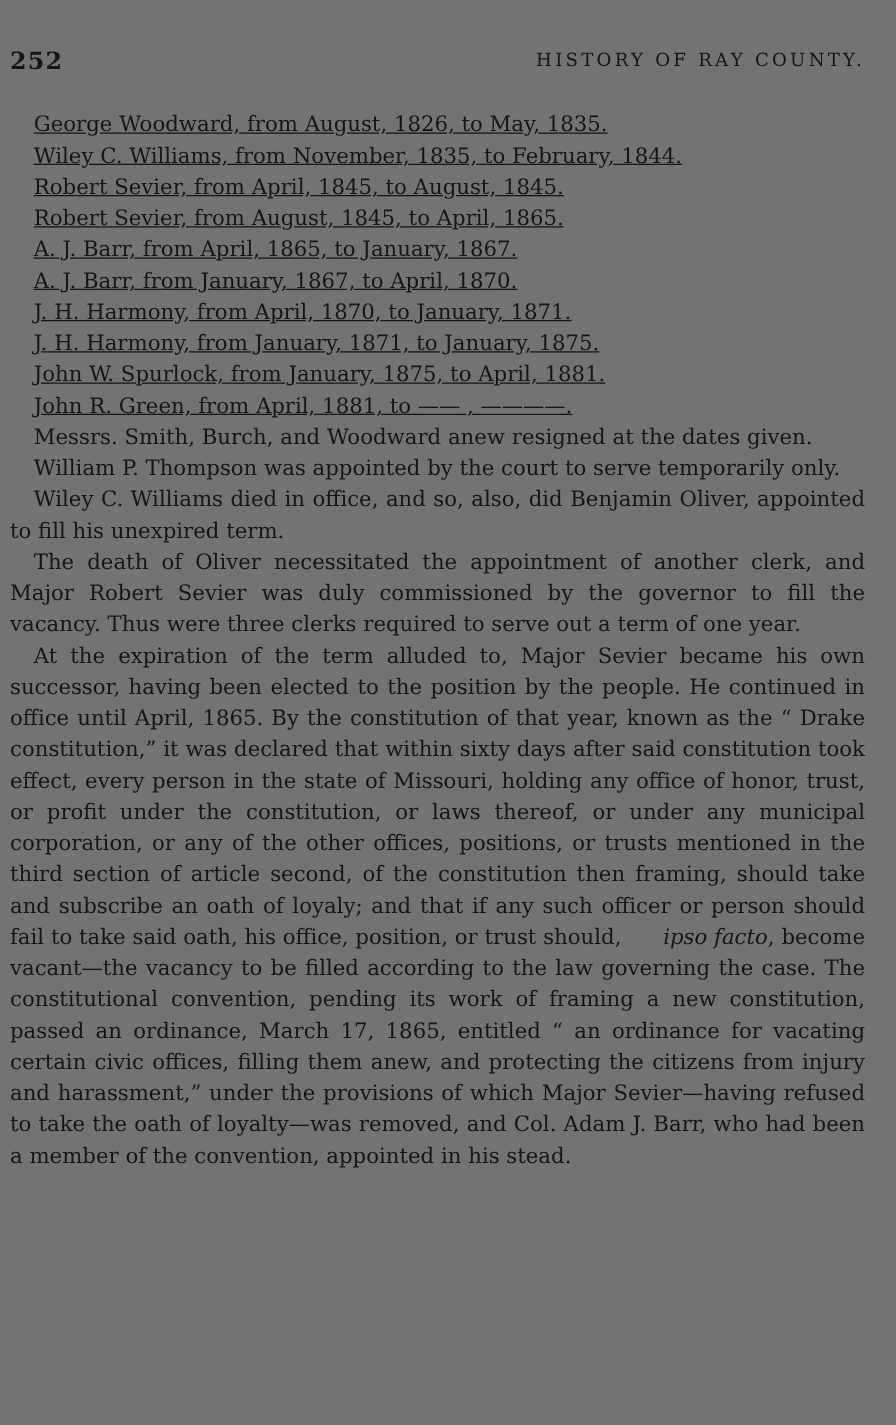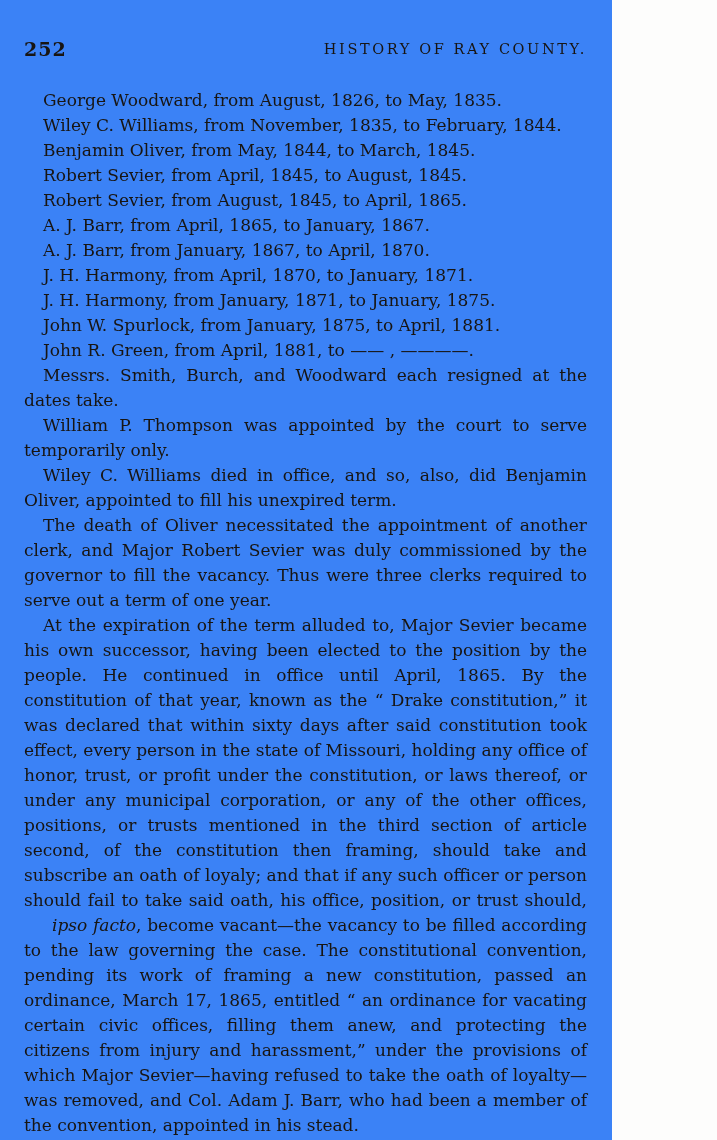--- a/index.html
+++ b/index.html
@@ -4,24 +4,24 @@
 <style>
   * { margin: 0; padding: 0; box-sizing: border-box; }
   html, body { width: 717px; height: 1140px; }
   body {
     background: #fdfdfc;
     color: #181512;
     font-family: "DejaVu Serif", "Liberation Serif", serif;
     overflow: hidden;
   }
   .page {
-    width: 612px;
+    width: 717px;
     height: 1140px;
-    padding: 38px 25px 0 24px;
-    background: #3b82f6;
+    padding: 38px 25px 0 8px;
+    background: #737373;
   }
   .running-head {
     position: relative;
     height: 24px;
     margin-bottom: 26px;
   }
   .page-num {
     position: absolute;
     left: 0; top: 0;
     font-size: 19px;
@@ -37,20 +37,21 @@
     letter-spacing: 2.6px;
     white-space: nowrap;
   }
   .body-text {
     font-size: 17px;
     line-height: 25px;
   }
   .entry {
     text-indent: 19px;
     white-space: nowrap;
+    text-decoration: underline;
   }
   .para {
     text-indent: 19px;
     text-align: justify;
   }
   .para em { font-style: italic; margin-left: 28px; }
 </style>
 </head>
 <body>
 
@@ -59,32 +60,31 @@
   <header class="running-head">
     <span class="page-num">252</span>
     <span class="running-title">HISTORY OF RAY COUNTY.</span>
   </header>
 
   <main class="body-text">
 
     <div class="clerk-list">
       <p class="entry">George Woodward, from August, 1826, to May, 1835.</p>
       <p class="entry">Wiley C. Williams, from November, 1835, to February, 1844.</p>
-      <p class="entry">Benjamin Oliver, from May, 1844, to March, 1845.</p>
       <p class="entry">Robert Sevier, from April, 1845, to August, 1845.</p>
       <p class="entry">Robert Sevier, from August, 1845, to April, 1865.</p>
       <p class="entry">A. J. Barr, from April, 1865, to January, 1867.</p>
       <p class="entry">A. J. Barr, from January, 1867, to April, 1870.</p>
       <p class="entry">J. H. Harmony, from April, 1870, to January, 1871.</p>
       <p class="entry">J. H. Harmony, from January, 1871, to January, 1875.</p>
       <p class="entry">John W. Spurlock, from January, 1875, to April, 1881.</p>
       <p class="entry">John R. Green, from April, 1881, to —— , ————.</p>
     </div>
 
-    <p class="para">Messrs. Smith, Burch, and Woodward each resigned at the dates take.</p>
+    <p class="para">Messrs. Smith, Burch, and Woodward anew resigned at the dates given.</p>
 
     <p class="para">William P. Thompson was appointed by the court to serve temporarily only.</p>
 
     <p class="para">Wiley C. Williams died in office, and so, also, did Benjamin Oliver, appointed to fill his unexpired term.</p>
 
     <p class="para">The death of Oliver necessitated the appointment of another clerk, and Major Robert Sevier was duly commissioned by the governor to fill the vacancy. Thus were three clerks required to serve out a term of one year.</p>
 
     <p class="para"><span>At the expiration of the term alluded to, Major Sevier became his own successor, having been elected to the position by the people. He continued in office until April, 1865. By the constitution of that year, known as the “ Drake constitution,” it was declared that within sixty days after said constitution took effect, every person in the state of Missouri, holding any office of honor, trust, or profit under the constitution, or laws thereof, or under any municipal corporation, or any of the other offices, positions, or trusts mentioned in the third section of article second, of the constitution then framing, should take and subscribe an oath of loyaly; and that if any such officer or person should fail to take said oath, his office, position, or trust should, </span><em>ipso facto</em><span>, become vacant—the vacancy to be filled according to the law governing the case. The constitutional convention, pending its work of framing a new constitution, passed an ordinance, March 17, 1865, entitled “ an ordinance for vacating certain civic offices, filling them anew, and protecting the citizens from injury and harassment,” under the provisions of which Major Sevier—having refused to take the oath of loyalty—was removed, and Col. Adam J. Barr, who had been a member of the convention, appointed in his stead.</span></p>
 
 

